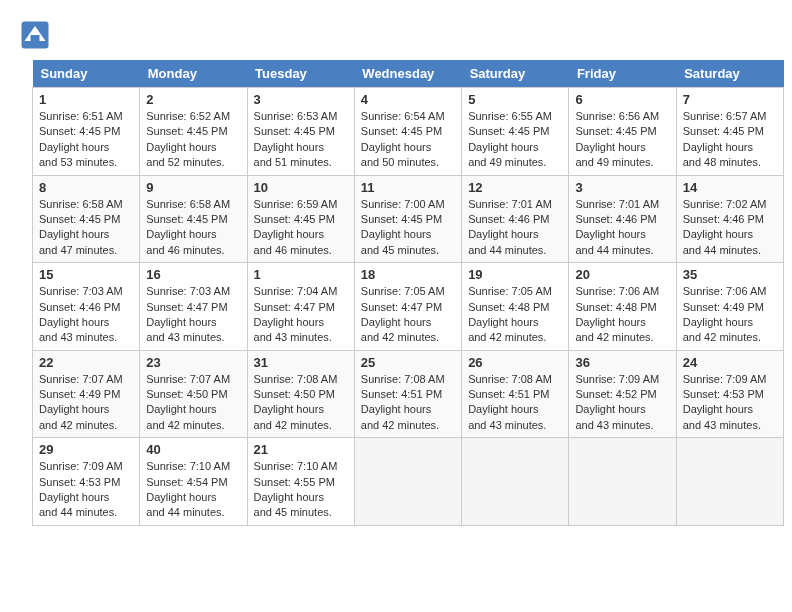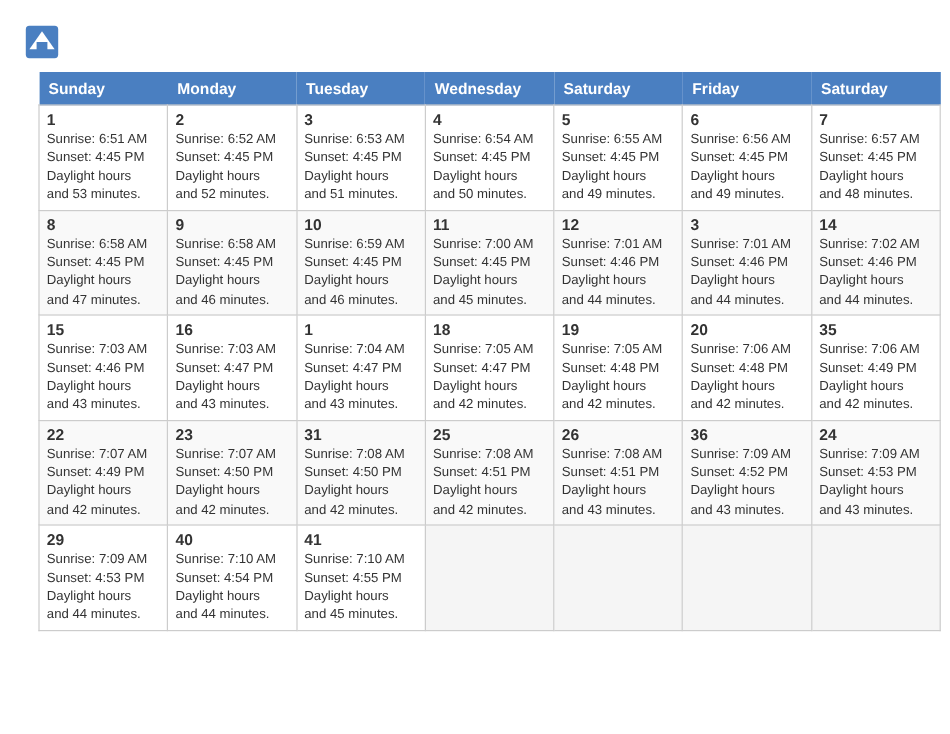--- a/index.html
+++ b/index.html
@@ -248,21 +248,21 @@
         <tr>
           <td>
             <span class="day-number">29</span>
             <div class="day-info">Sunrise: 7:09 AM<br>Sunset: 4:53 PM<br>Daylight hours<br>and 44 minutes.</div>
           </td>
           <td>
             <span class="day-number">40</span>
             <div class="day-info">Sunrise: 7:10 AM<br>Sunset: 4:54 PM<br>Daylight hours<br>and 44 minutes.</div>
           </td>
           <td>
-            <span class="day-number">41</span>
+            <span class="day-number">21</span>
             <div class="day-info">Sunrise: 7:10 AM<br>Sunset: 4:55 PM<br>Daylight hours<br>and 45 minutes.</div>
           </td>
           <td class="empty-cell"></td>
           <td class="empty-cell"></td>
           <td class="empty-cell"></td>
           <td class="empty-cell"></td>
         </tr>
       </tbody>
   </table>
 </div>

